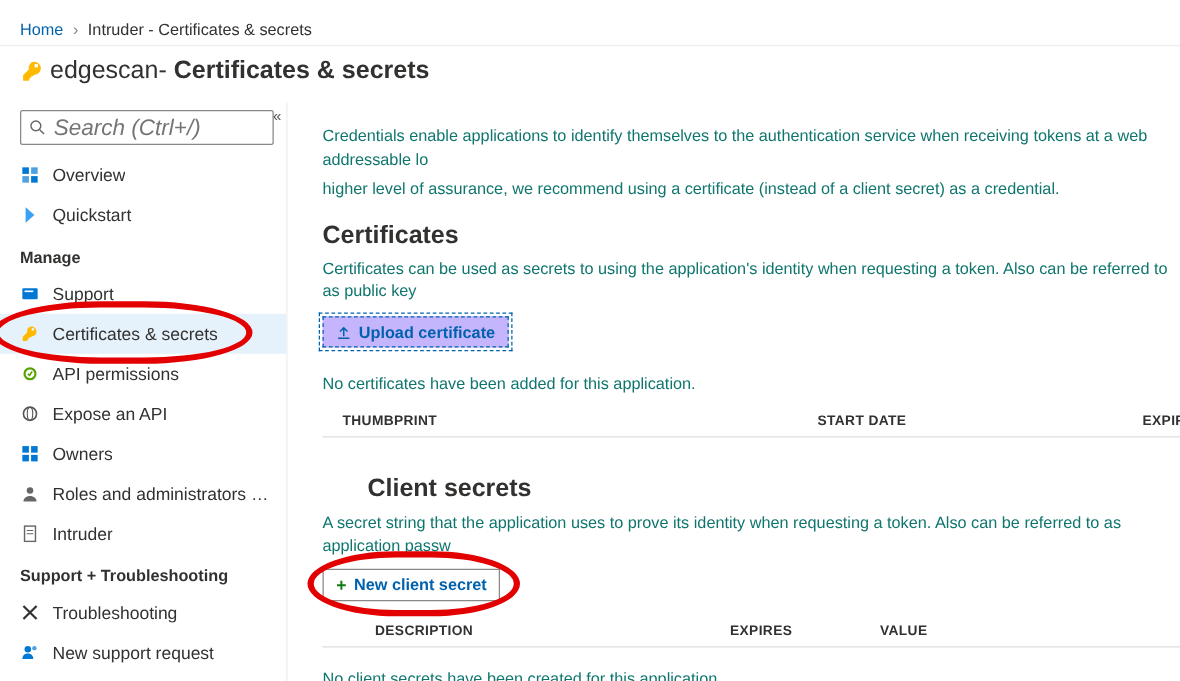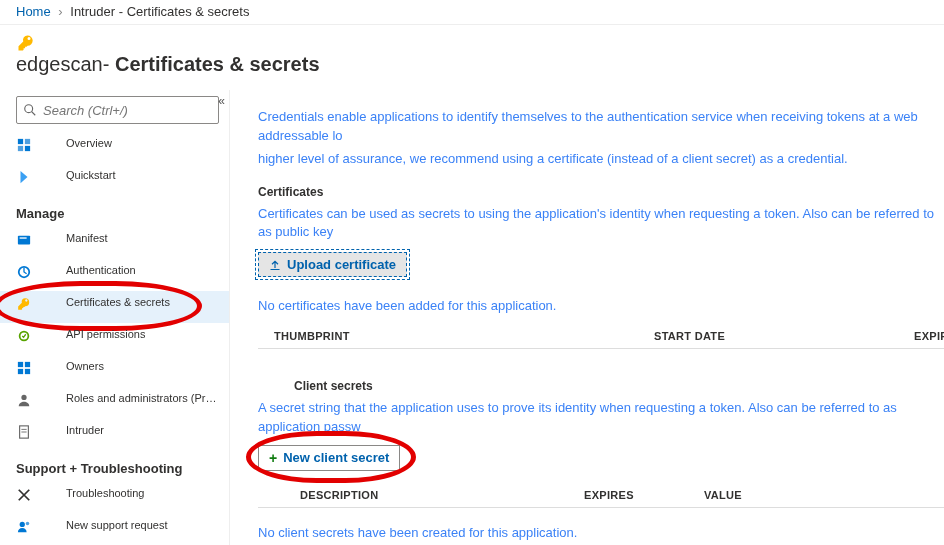--- a/index.html
+++ b/index.html
@@ -6,27 +6,27 @@
   body {
     font-family: "Segoe UI", -apple-system, sans-serif;
     font-size: 13px;
     color: #323130;
     background: #fff;
     width: 944px;
     height: 545px;
     overflow: hidden;
   }
   .breadcrumb {
-    padding: 4px 16px 5px 16px;
+    padding: 16px 16px 5px 16px;
     font-size: 13px;
     border-bottom: 1px solid #eee;
   }
   .breadcrumb a { color: #0062ad; text-decoration: none; }
   .breadcrumb .sep { color: #888; margin: 0 4px; }
-  .title-bar { padding: 8px 16px 14px 16px; display: flex; align-items: flex-start; flex-direction: column; }
+  .title-bar { padding: 8px 16px 14px 16px; display: flex; align-items: center; }
   .title-key {
     display: inline-flex; align-items: center; justify-content: center;
     width: 20px; height: 20px; margin-right: 4px;
   }
   .title-text { font-size: 20px; font-weight: 400; }
   .title-text .bold { font-weight: 600; }
   .layout { display: flex; height: calc(100% - 74px); }
   .sidebar {
     width: 230px;
     border-right: 1px solid #eee;
@@ -40,50 +40,49 @@
     border: 1px solid #8a8886;
     border-radius: 2px;
     height: 28px;
     display:flex; align-items:center;
     padding: 0 6px;
     color:#666;
     font-style: italic;
     background:#fff;
   }
   .search-box svg { margin-right: 6px; flex-shrink:0; }
-  .search-box input { border:none; outline:none; font-style:italic; width:100%; font-size:13px; color:#c2410c;}
+  .search-box input { border:none; outline:none; font-style:italic; width:100%; font-size:18px; color:#c2410c;}
   .sidebar .section-label {
     padding: 10px 16px 6px 16px;
     font-weight: 600;
     font-size: 13px;
   }
   .sidebar-item {
-    display:flex; align-items:flex-start;
+    display:flex; align-items:center;
     padding: 5px 12px 5px 16px;
     cursor:pointer;
-    font-size: 11px;
+    font-size: 14px;
     min-height: 32px;
     position: relative;
-    gap: 24px;
   }
   .sidebar-item.selected { background: #e5f1fb; }
   .sidebar-item .ico { width:16px; height:16px; margin-right:10px; flex-shrink:0; display:inline-flex; align-items:center; justify-content:center;}
   .sidebar-item .lbl { white-space: nowrap; overflow:hidden; text-overflow:ellipsis; }
   .main { flex: 1 1 auto; padding: 18px 0 18px 28px; overflow:hidden; }
-  .main p { font-size: 13px; line-height: 1.45; margin-bottom: 4px; color:#3b82f6;}
-  .main h2 { font-size: 12px; font-weight: 600; margin: 16px 0 6px 0; }
+  .main p { font-size: 13px; line-height: 1.45; margin-bottom: 4px; color:#0f766e;}
+  .main h2 { font-size: 20px; font-weight: 600; margin: 16px 0 6px 0; }
   .btn-outline {
     display:inline-flex; align-items:center;
     border: 1px dashed #0062ad;
     outline: 1px dashed #0062ad;
     outline-offset: 2px;
     padding: 4px 10px;
     font-size: 13px;
     color:#0062ad; font-weight:600;
-    background:#e5e5e5;
+    background:#c4b5fd;
     cursor:pointer;
     margin: 6px 0 10px 0;
   }
   .btn-ico { margin-right: 6px; display:inline-flex; }
   .tbl-head { display:flex; font-size:11px; font-weight:700; letter-spacing:0.3px; padding: 10px 0 6px 16px; border-bottom:1px solid #ddd; color:#323130;}
   .tbl-cert .c1 { flex:0 0 380px; } .tbl-cert .c2 { flex:0 0 260px; } .tbl-cert .c3 { flex:1; }
   .tbl-sec .c1 { flex:0 0 310px;padding-left:26px; } .tbl-sec .c2 { flex:0 0 120px; } .tbl-sec .c3 { flex:1; }
   .empty { font-size:13px; margin: 10px 0 14px 0; }
   .ring {
     position:absolute;
@@ -156,30 +155,21 @@
 
     <div class="section-label">Manage</div>
 
     <div class="sidebar-item">
       <span class="ico">
           <svg width="14" height="14" viewBox="0 0 16 16">
             <rect x="1" y="3" width="14" height="10" rx="1" fill="#0078d4"></rect>
             <rect x="3" y="5" width="8" height="1.5" fill="#fff"></rect>
           </svg>
         </span>
-      <span class="lbl">Manifest</span>
-    </div>
-    <div class="sidebar-item">
-      <span class="ico">
-          <svg width="14" height="14" viewBox="0 0 16 16">
-            <circle cx="8" cy="8" r="6" fill="none" stroke="#0078d4" stroke-width="2"></circle>
-            <path d="M8 3v5l3 2" stroke="#0078d4" stroke-width="1.5" fill="none"></path>
-          </svg>
-        </span>
-      <span class="lbl">Authentication</span>
+      <span class="lbl">Support</span>
     </div>
     <div style="position:relative;">
       <div class="sidebar-item selected">
         <span class="ico">
             <svg width="14" height="14" viewBox="0 0 24 24">
               <path fill="#ffb900" d="M14 2a6 6 0 0 0-5.7 7.9L2 16.2V22h5.8l1-1v-2h2v-2h2l1.3-1.3A6 6 0 1 0 14 2zm2 6a2 2 0 1 1 0-4 2 2 0 0 1 0 4z"></path>
             </svg>
           </span>
         <span class="lbl">Certificates &amp; secrets</span>
       </div>
@@ -190,20 +180,29 @@
           <svg width="14" height="14" viewBox="0 0 16 16">
             <circle cx="8" cy="8" r="5" fill="none" stroke="#57a300" stroke-width="2"></circle>
             <path d="M6 8l1.5 1.5L10 6" stroke="#57a300" stroke-width="1.5" fill="none"></path>
           </svg>
         </span>
       <span class="lbl">API permissions</span>
     </div>
     <div class="sidebar-item">
       <span class="ico">
           <svg width="14" height="14" viewBox="0 0 16 16">
+            <circle cx="8" cy="8" r="6" fill="none" stroke="#555" stroke-width="1.5"></circle>
+            <ellipse cx="8" cy="8" rx="2.5" ry="6" fill="none" stroke="#555" stroke-width="1"></ellipse>
+          </svg>
+        </span>
+      <span class="lbl">Expose an API</span>
+    </div>
+    <div class="sidebar-item">
+      <span class="ico">
+          <svg width="14" height="14" viewBox="0 0 16 16">
             <rect x="1" y="1" width="6" height="6" fill="#0078d4"></rect>
             <rect x="9" y="1" width="6" height="6" fill="#0078d4"></rect>
             <rect x="1" y="9" width="6" height="6" fill="#0078d4"></rect>
             <rect x="9" y="9" width="6" height="6" fill="#0078d4"></rect>
           </svg>
         </span>
       <span class="lbl">Owners</span>
     </div>
     <div class="sidebar-item">
       <span class="ico">

